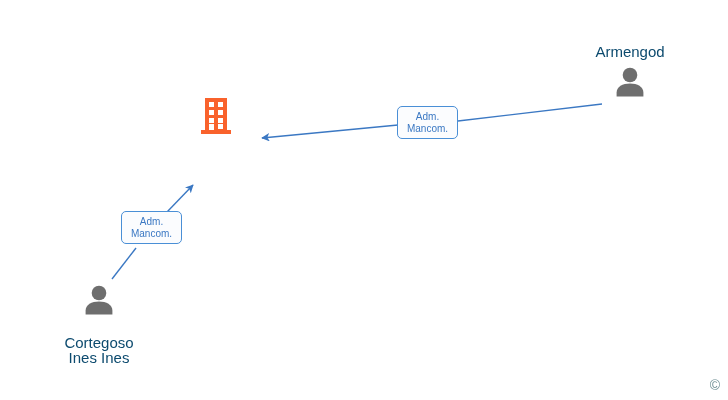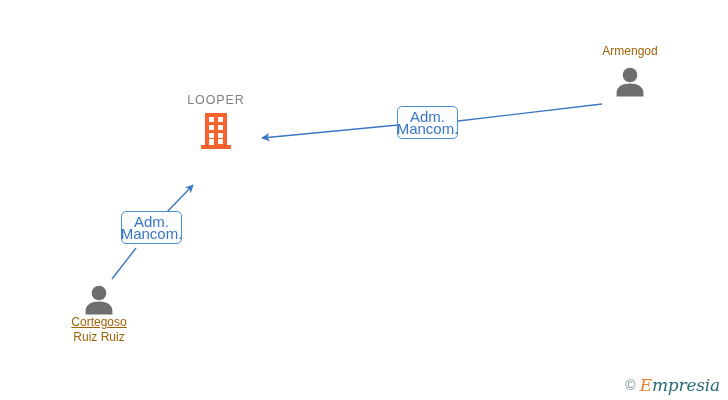--- a/index.html
+++ b/index.html
@@ -42,41 +42,41 @@
     display: block;
     margin: 4px auto 0 auto;
   }
 
   
   .person-node {
     position: absolute;
     text-align: center;
   }
   .person-label {
-    font-size: 12px;
-    color: #a16207;
+    font-size: 15px;
+    color: #0c4a6e;
     line-height: 15px;
     white-space: pre;
   }
   .person-icon {
     display: block;
     margin: 0 auto;
   }
 
   
   .relation-chip {
     position: absolute;
     box-sizing: border-box;
     width: 61px;
     height: 33px;
     border: 1px solid #4a8fd6;
     border-radius: 5px;
     background: #fbfcfe;
     color: #3b78c3;
-    font-size: 15px;
+    font-size: 10px;
     line-height: 12px;
     text-align: center;
     display: flex;
     flex-direction: column;
     align-items: center;
     justify-content: center;
     white-space: pre;
   }
   .relation-chip .chip-line { display: block; }
 
@@ -122,21 +122,20 @@
       <path d="M 398 125 L 262 138" stroke="#3b78c3" stroke-width="1.4" fill="none" marker-end="url(#arrow-left)"></path>
     </g>
 
     <g>
       <path d="M 112 279 L 136 248" stroke="#3b78c3" stroke-width="1.4" fill="none"></path>
       <path d="M 167 212 L 193 185" stroke="#3b78c3" stroke-width="1.4" fill="none" marker-end="url(#arrow-left)"></path>
     </g>
   </svg>
 
   <div class="company-node" style="left:146px; top:93px; width:140px;">
-    <div class="company-label">LOOPER</div>
     <svg class="company-icon" width="32" height="38" viewBox="0 0 32 38" xmlns="http://www.w3.org/2000/svg">
 
       <rect x="5" y="1" width="22" height="32" fill="#f9622c"></rect>
 
       <rect x="1" y="33" width="30" height="4" fill="#f9622c"></rect>
 
       <rect x="9" y="5" width="5" height="5" fill="#ffffff"></rect>
       <rect x="18" y="5" width="5" height="5" fill="#ffffff"></rect>
       <rect x="9" y="13" width="5" height="5" fill="#ffffff"></rect>
       <rect x="18" y="13" width="5" height="5" fill="#ffffff"></rect>
@@ -154,32 +153,31 @@
       <circle cx="16" cy="10" r="7.3" fill="#6e6e6e"></circle>
       <path d="M 2.6 31.5 L 2.6 27.5 C 2.6 21.6 8.6 18.4 16 18.4 C 23.4 18.4 29.4 21.6 29.4 27.5 L 29.4 31.5 Z" fill="#6e6e6e"></path>
     </svg>
   </div>
 
   <div class="person-node" style="left:41px; top:283px; width:116px;">
     <svg class="person-icon" width="32" height="32" viewBox="0 0 32 32" xmlns="http://www.w3.org/2000/svg">
       <circle cx="16" cy="10" r="7.3" fill="#6e6e6e"></circle>
       <path d="M 2.6 31.5 L 2.6 27.5 C 2.6 21.6 8.6 18.4 16 18.4 C 23.4 18.4 29.4 21.6 29.4 27.5 L 29.4 31.5 Z" fill="#6e6e6e"></path>
     </svg>
-    <div class="person-label" style="margin-top:0;text-decoration:underline;">Cortegoso</div>
-    <div class="person-label">Ruiz Ruiz</div>
+    <div class="person-label" style="margin-top:20px;">Cortegoso</div>
+    <div class="person-label">Ines Ines</div>
   </div>
 
   <div class="relation-chip" style="left:397px; top:106px;">
     <span class="chip-line">Adm.</span>
     <span class="chip-line">Mancom.</span>
   </div>
 
   <div class="relation-chip" style="left:121px; top:211px;">
     <span class="chip-line">Adm.</span>
     <span class="chip-line">Mancom.</span>
   </div>
 
   <div id="watermark">
     <span class="wm-copy">©</span>
-    <span class="wm-brand"><span class="wm-e">E</span><span class="wm-rest">mpresia</span></span>
   </div>
 
 </div>
 
 </body></html>

